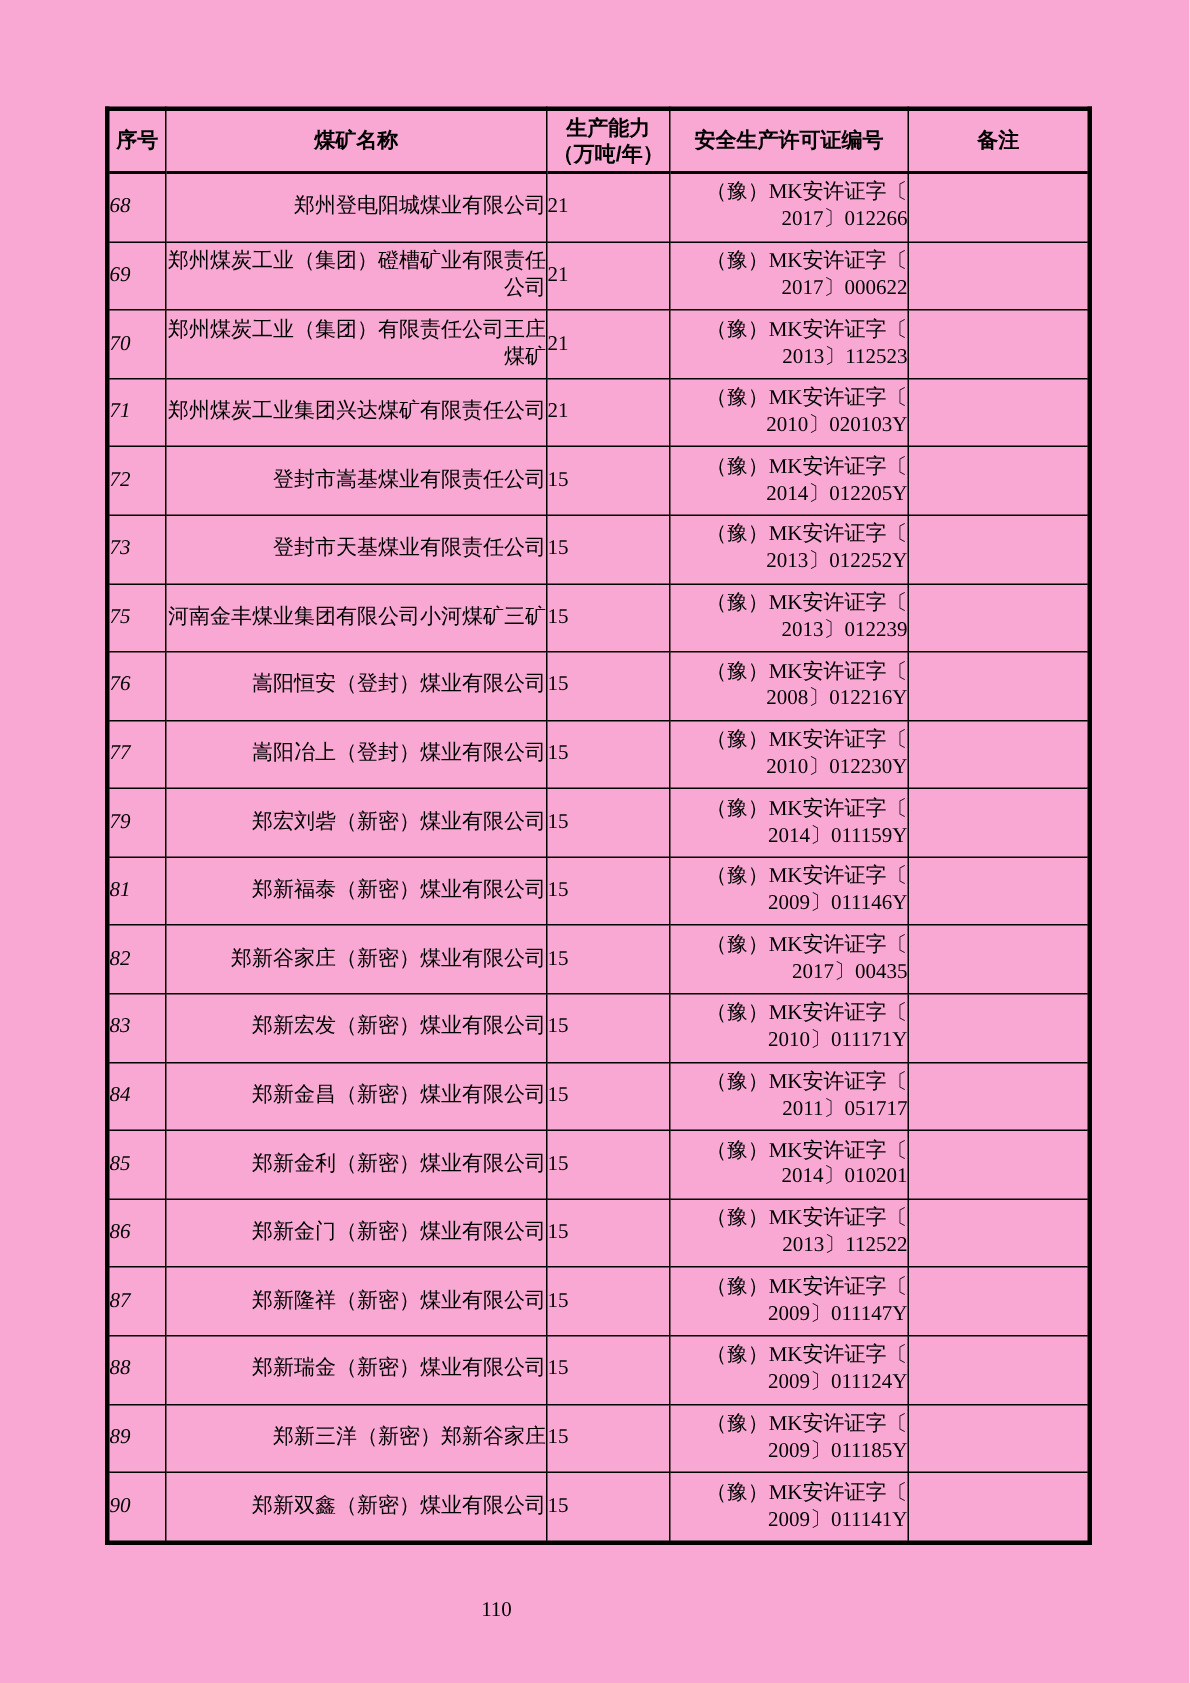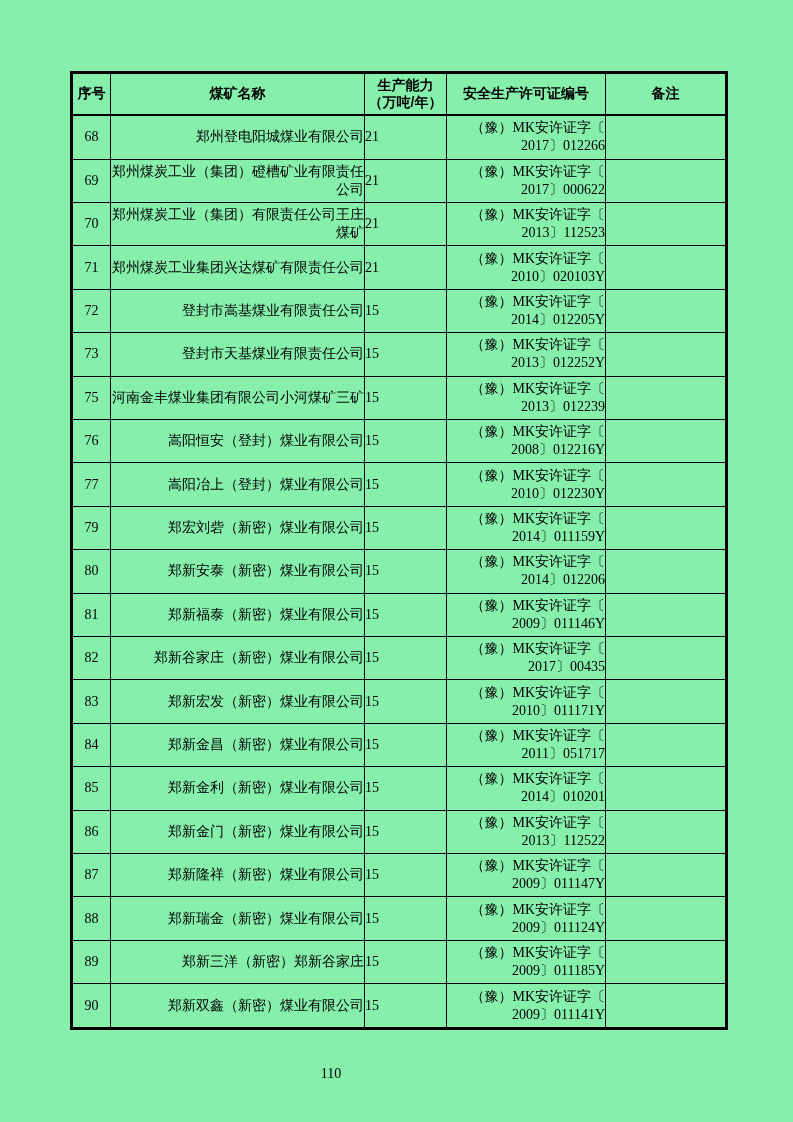--- a/index.html
+++ b/index.html
@@ -7,21 +7,21 @@
     padding: 0;
     width: 793px;
     height: 1122px;
     background: #ffffff;
     overflow: hidden;
   }
   .page {
     position: relative;
     width: 793px;
     height: 1122px;
-    background: #86efac;
+    background: #f9a8d4;
     color: #000000;
     font-family: "Liberation Serif", "DejaVu Serif", serif;
   }
   table.mine-table {
     position: absolute;
     left: 70px;
     top: 71px;
     width: 655px;
     height: 959px;
     border-collapse: collapse;
@@ -43,21 +43,21 @@
     font-size: 14px;
     text-align: center;
     border-bottom: 2px solid #000000;
     line-height: 1.25;
   }
   table.mine-table td {
     font-size: 14px;
     line-height: 1.28;
   }
   td.cell-no {
-    text-align: center;
+    font-style: italic;
   }
   td.cell-name {
     text-align: right;
     padding: 2px 4px 2px 4px;
   }
   td.cell-capacity {
     text-align: left;
   }
   td.cell-license {
     text-align: right;
@@ -208,30 +208,20 @@
     <td class="cell-no">79</td>
     <td class="cell-name">郑宏刘砦（新密）煤业有限公司</td>
     <td class="cell-capacity">15</td>
     <td class="cell-license">
       <div>（豫）MK安许证字〔</div>
       <div>2014〕011159Y</div>
     </td>
     <td class="cell-remark"></td>
   </tr>
 
-  <tr>
-    <td class="cell-no">80</td>
-    <td class="cell-name">郑新安泰（新密）煤业有限公司</td>
-    <td class="cell-capacity">15</td>
-    <td class="cell-license">
-      <div>（豫）MK安许证字〔</div>
-      <div>2014〕012206</div>
-    </td>
-    <td class="cell-remark"></td>
-  </tr>
 
   <tr>
     <td class="cell-no">81</td>
     <td class="cell-name">郑新福泰（新密）煤业有限公司</td>
     <td class="cell-capacity">15</td>
     <td class="cell-license">
       <div>（豫）MK安许证字〔</div>
       <div>2009〕011146Y</div>
     </td>
     <td class="cell-remark"></td>

